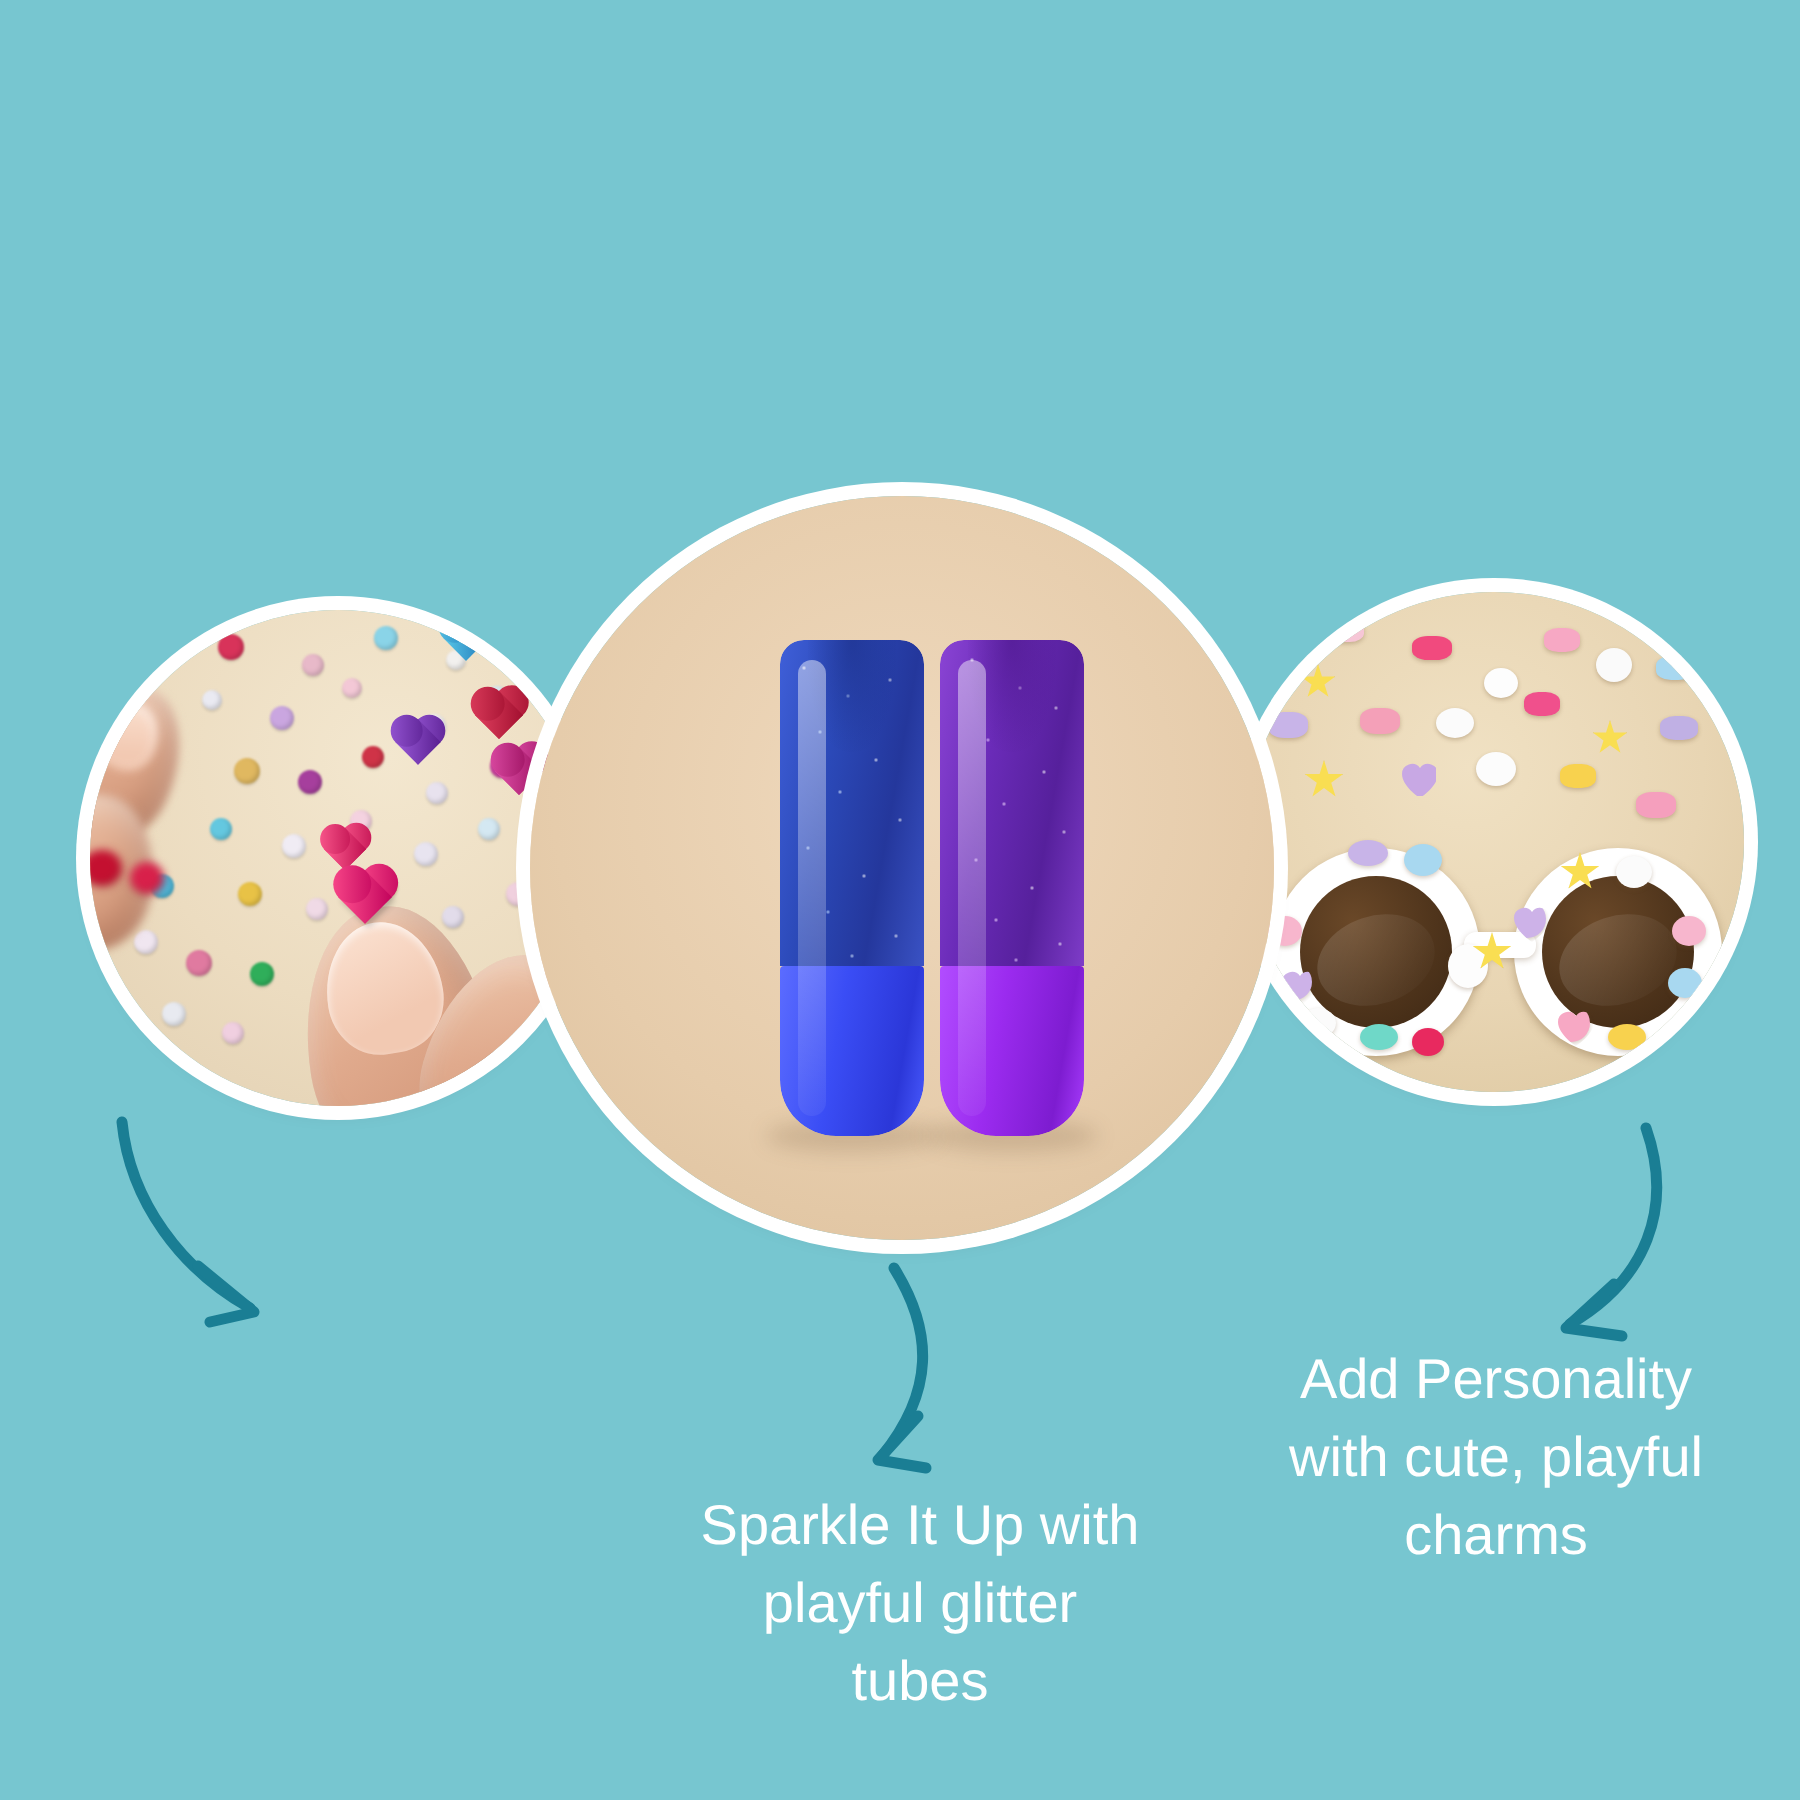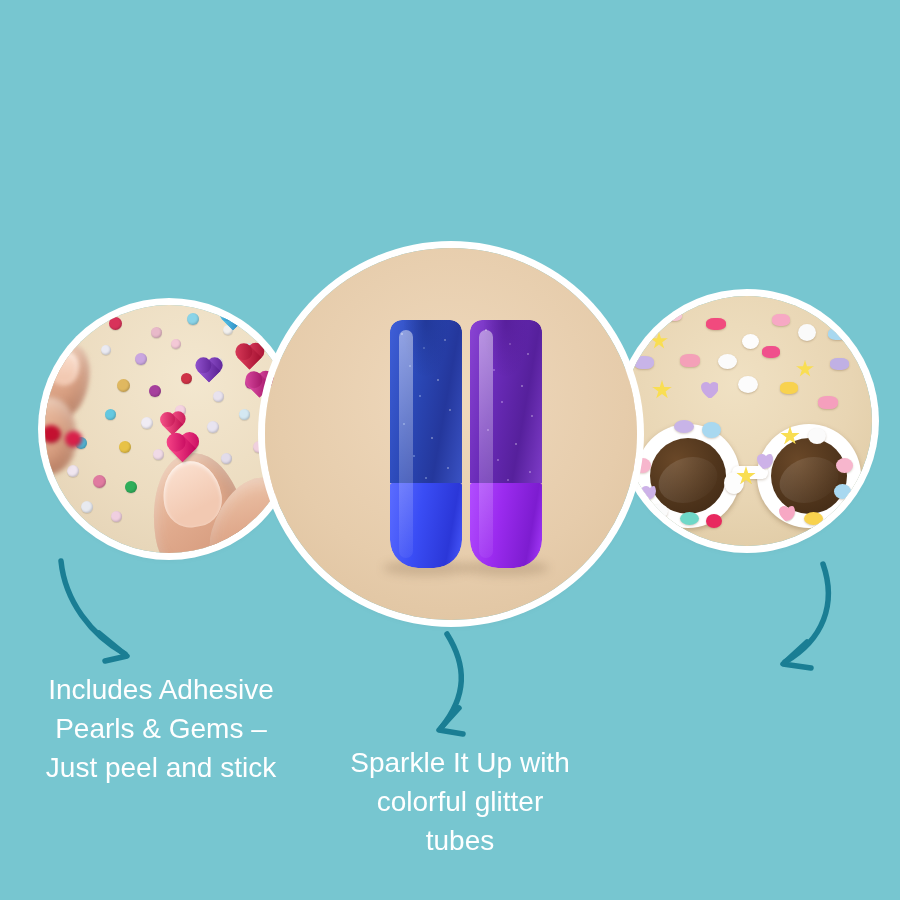--- a/index.html
+++ b/index.html
@@ -462,20 +462,20 @@
   <svg class="arrow-svg" style="left:425px; top:630px;" width="110" height="115" viewBox="0 0 110 115">
     <path d="M22 4 C 42 36, 42 66, 16 98" fill="none" stroke="#1a7e94" stroke-width="5.5" stroke-linecap="round"></path>
     <path d="M34 78 L 14 100 L 38 104" fill="none" stroke="#1a7e94" stroke-width="5.5" stroke-linecap="round" stroke-linejoin="round"></path>
   </svg>
 
   <svg class="arrow-svg" style="left:775px; top:558px;" width="130" height="120" viewBox="0 0 130 120">
     <path d="M48 6 C 62 46, 48 82, 10 104" fill="none" stroke="#1a7e94" stroke-width="5.5" stroke-linecap="round"></path>
     <path d="M32 84 L 8 106 L 36 110" fill="none" stroke="#1a7e94" stroke-width="5.5" stroke-linecap="round" stroke-linejoin="round"></path>
   </svg>
 
-  <div class="caption cap-left">Includes Adhesive
-Pearls &amp; Gems –
-Just peel and stick</div>
   <div class="caption cap-center">Sparkle It Up with
-colorful glitter
+playful glitter
 tubes</div>
+  <div class="caption cap-right">Add Personality
+with cute, playful
+charms</div>
 
 </div>
 
 </body></html>

